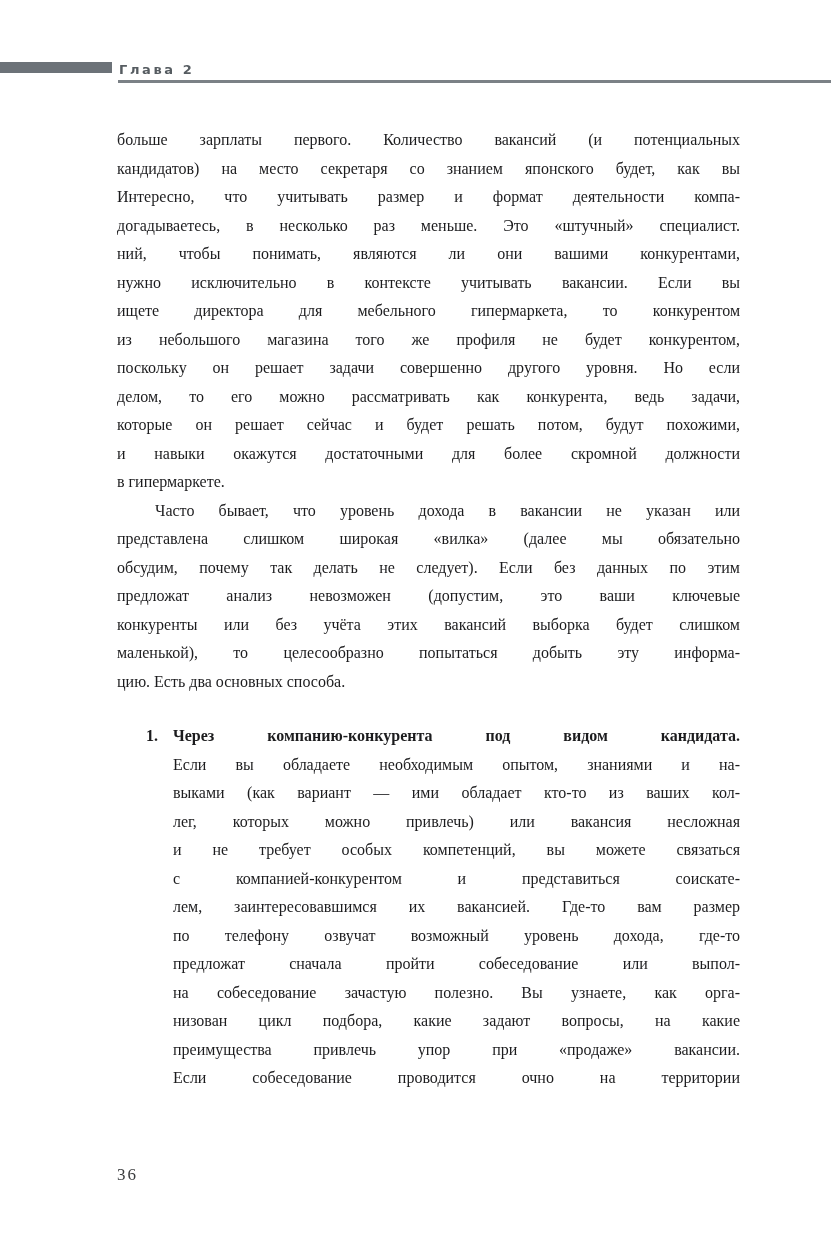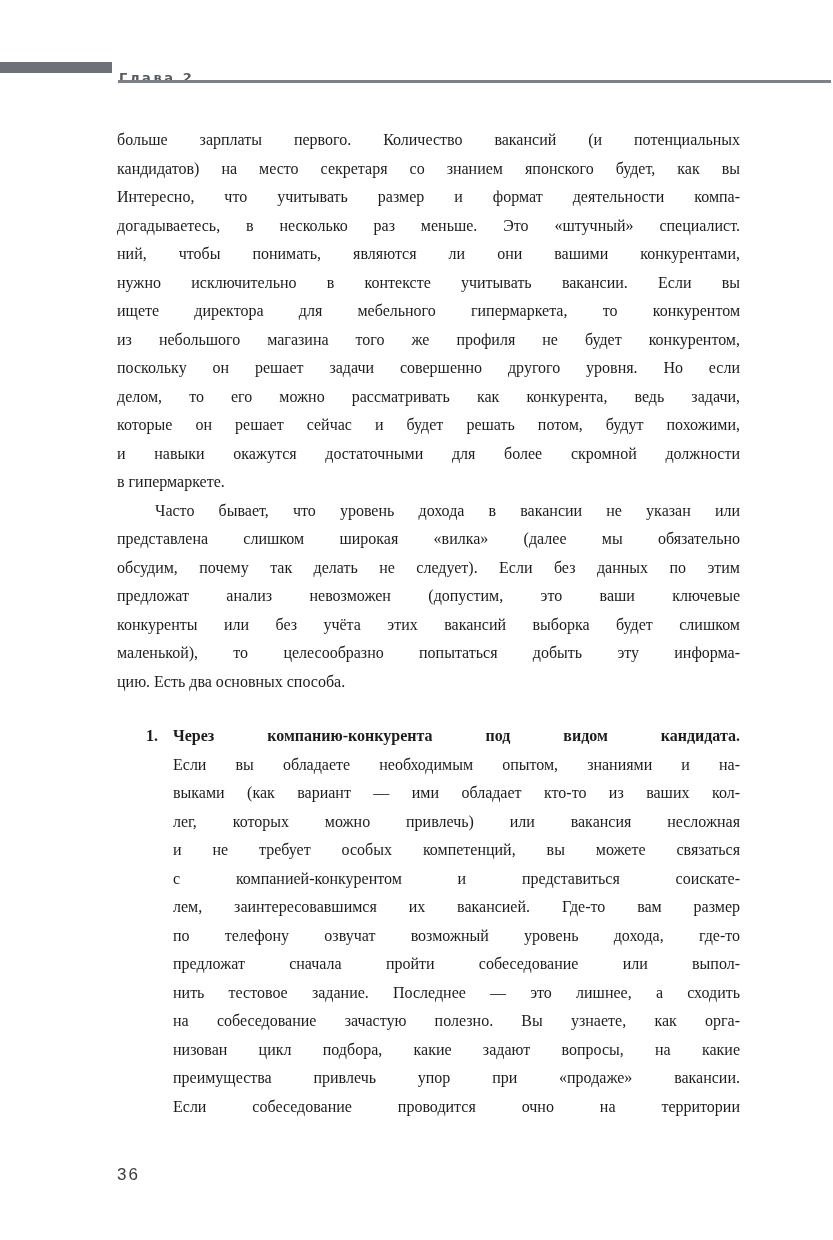--- a/index.html
+++ b/index.html
@@ -13,21 +13,21 @@
   }
   
   .chapter-bar {
     position: absolute;
     left: 0; top: 62px;
     width: 112px; height: 11px;
     background: #6c7278;
   }
   .chapter-title {
     position: absolute;
-    left: 119px; top: 70px;
+    left: 119px; top: 62px;
     font-family: "DejaVu Sans", sans-serif;
     font-size: 13px;
     font-weight: 700;
     letter-spacing: 2.6px;
     color: #565c61;
   }
   .header-rule {
     position: absolute;
     left: 118px; top: 80px;
     width: 713px; height: 2.5px;
@@ -60,21 +60,21 @@
   .list-num {
     position: absolute;
     left: -27px; top: 0;
     font-weight: 700;
     line-height: 28.5px;
   }
   
   .page-number {
     position: absolute;
     left: 117px; top: 1165px;
-    font-family: Liberation Sans, sans-serif;
+    font-family: Liberation Serif, serif;
     font-size: 17px;
     letter-spacing: 2px;
     color: #3a3c3e;
   }
 </style>
 </head>
 <body>
 
 <div class="page">
   <div class="chapter-bar"></div>
@@ -113,21 +113,20 @@
           <div class="list-num">1.</div>
           <div class="line line-bold">Через компанию-конкурента под видом кандидата.</div>
           <div class="line">Если вы обладаете необходимым опытом, знаниями и на-</div>
           <div class="line">выками (как вариант — ими обладает кто-то из ваших кол-</div>
           <div class="line">лег, которых можно привлечь) или вакансия несложная</div>
           <div class="line">и не требует особых компетенций, вы можете связаться</div>
           <div class="line">с компанией-конкурентом и представиться соискате-</div>
           <div class="line">лем, заинтересовавшимся их вакансией. Где-то вам размер</div>
           <div class="line">по телефону озвучат возможный уровень дохода, где-то</div>
           <div class="line">предложат сначала пройти собеседование или выпол-</div>
-          <div class="line">нить тестовое задание. Последнее — это лишнее, а сходить</div>
           <div class="line">на собеседование зачастую полезно. Вы узнаете, как орга-</div>
           <div class="line">низован цикл подбора, какие задают вопросы, на какие</div>
           <div class="line">преимущества привлечь упор при «продаже» вакансии.</div>
           <div class="line">Если собеседование проводится очно на территории</div>
         </div>
       </div>
   </div>
 
   <div class="page-number">36</div>
 </div>

